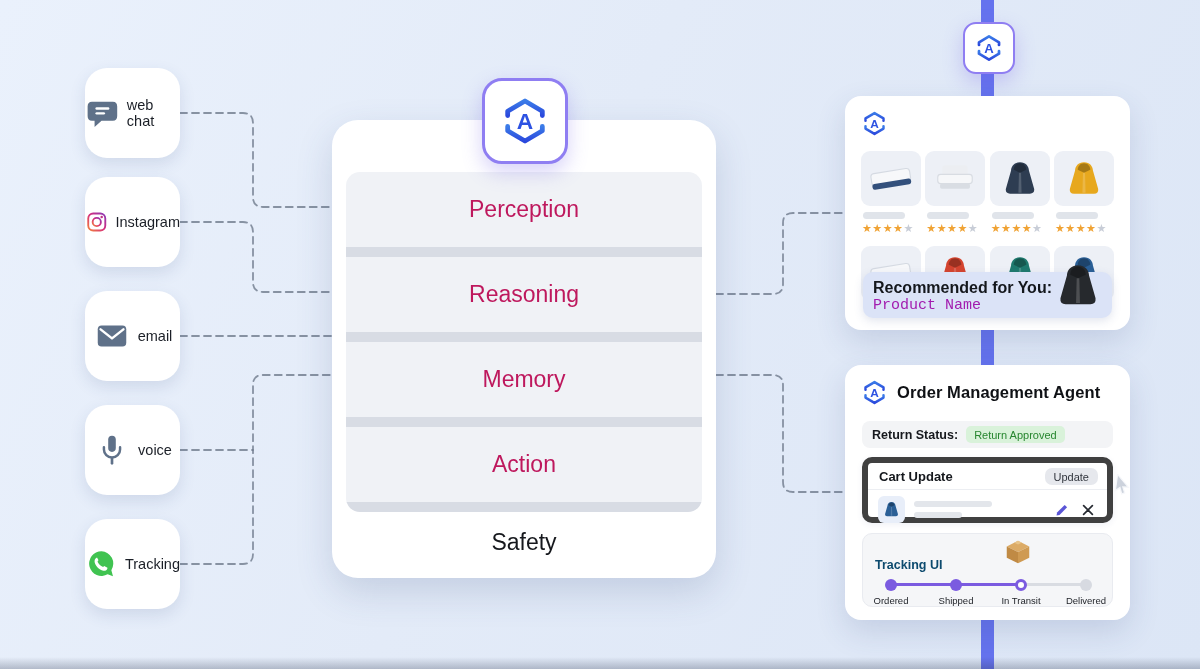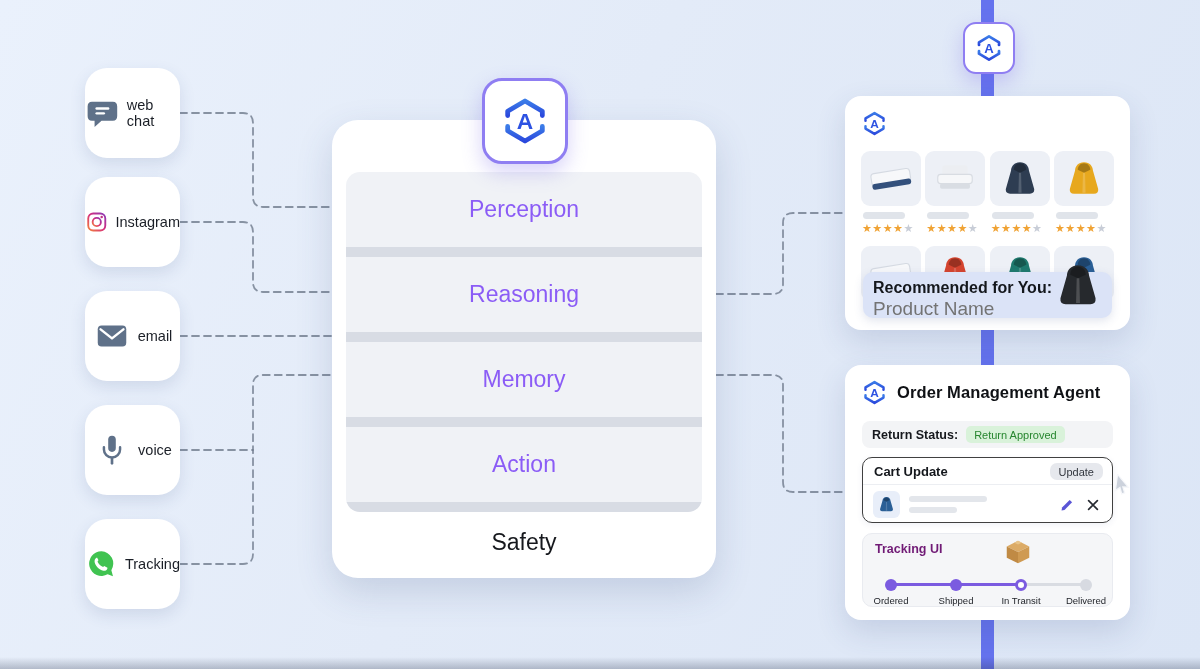--- a/index.html
+++ b/index.html
@@ -23,21 +23,21 @@
     box-shadow:0 6px 16px rgba(50,70,120,.13);
     display:flex;flex-direction:row;align-items:center;justify-content:center;gap:7px;}
   .chan .lbl{font-size:14.5px;color:#1b1f27;}
   .chan svg{display:block;}
   
   .core-card{left:332px;top:120px;width:384px;height:458px;background:#fff;border-radius:26px;
     box-shadow:0 14px 36px rgba(55,75,130,.18);}
   .core-rows{left:346px;top:172px;width:356px;border-radius:14px;overflow:hidden;
     display:flex;flex-direction:column;}
   .core-row{height:75px;background:#f0f2f6;display:flex;align-items:center;justify-content:center;
-    font-size:23px;color:#8b5cf6;}
+    font-size:23px;color:#be185d;}
   .core-div{height:10px;background:#d8dce4;}
   .safety-row{left:346px;top:512px;width:356px;height:60px;display:flex;align-items:center;justify-content:center;
     font-size:23px;color:#16181d;}
   
   .agent-card{background:#fff;border-radius:16px;box-shadow:0 12px 30px rgba(55,75,130,.16);}
   .pe-card{left:845px;top:96px;width:285px;height:234px;}
   .om-card{left:845px;top:365px;width:285px;height:255px;}
   .agent-head{position:absolute;left:16px;top:14px;display:flex;align-items:center;gap:9px;}
   .agent-title{font-size:16.5px;font-weight:600;color:#0f1115;letter-spacing:.1px;}
   
@@ -46,44 +46,44 @@
   .pcell{width:60px;}
   .ptile{width:60px;height:55px;border-radius:9px;background:#edf0f6;display:flex;align-items:center;justify-content:center;}
   .pbar{width:42px;height:7px;border-radius:4px;background:#e0e4ea;margin:6px 0 0 2px;}
   .stars{display:block;margin:4px 0 0 1px;font-size:11px;letter-spacing:.5px;line-height:1;}
   .sf{color:var(--star_gold,#f0a335);}
   .se{color:var(--star_gray,#c8cdd7);}
   
   .rec{position:absolute;left:18px;top:176px;width:249px;height:46px;border-radius:10px;
     background:#dbe3f7;box-shadow:0 3px 10px rgba(60,80,140,.15);padding:6px 10px;box-sizing:border-box;}
   .rec .h{font-size:16px;font-weight:700;color:#14171c;line-height:1.2;}
-  .rec .p{font-size:19px;color:#737373;line-height:1.25;}
+  .rec .p{font-size:15px;color:#a21caf;line-height:1.25;font-family:Liberation Mono, monospace;}
   .rec-jacket{position:absolute;right:8px;top:-12px;}
   
   .ret-bar{position:absolute;left:17px;top:56px;width:251px;height:27px;border-radius:8px;background:#f3f4f6;
     display:flex;align-items:center;box-sizing:border-box;padding:0 10px;gap:8px;}
   .ret-lbl{font-size:12.5px;font-weight:700;color:#16181d;}
   .pill-green{font-size:11px;color:var(--green_text,#27862f);background:var(--green_bg,#d9f2da);
     border-radius:5px;padding:2.5px 8px;}
   .cart{position:absolute;left:17px;top:92px;width:251px;height:66px;border-radius:10px;background:#fff;
-    border:1px solid #404040;box-shadow:0 2px 6px rgba(60,80,140,.08);box-sizing:border-box;}
+    border:6px solid #404040;box-shadow:0 2px 6px rgba(60,80,140,.08);box-sizing:border-box;}
   .cart-head{display:flex;align-items:center;justify-content:space-between;padding:5px 9px 4px 11px;
     border-bottom:1px solid #eceef2;}
   .cart-title{font-size:13px;font-weight:700;color:#14171c;}
   .pill-btn{font-size:11px;color:#32363e;background:#e6e8ed;border-radius:7px;padding:2.5px 9px;cursor:pointer;}
   .cart-row{display:flex;align-items:center;padding:6px 10px;gap:9px;}
   .thumb{width:27px;height:27px;border-radius:6px;background:#e8eef9;display:flex;align-items:center;justify-content:center;}
   .ph-bars{display:flex;flex-direction:column;gap:5px;flex:1;}
   .ph{height:6px;border-radius:3px;background:#e3e6eb;}
   .ph1{width:78px;} .ph2{width:48px;}
   .cart-icons{display:flex;align-items:center;gap:11px;margin-right:2px;}
   
   .track{position:absolute;left:17px;top:168px;width:251px;height:74px;border-radius:10px;background:#f5f6f8;
     border:1px solid #e9ebf0;box-sizing:border-box;}
-  .track-title{position:absolute;left:12px;top:8px;font-size:12.5px;font-weight:700;color:#701a75;}
+  .track-title{position:absolute;left:12px;top:24px;font-size:12.5px;font-weight:700;color:#0c4a6e;}
   .pkg{position:absolute;left:140px;top:3px;}
   .tline{position:absolute;top:49px;height:3px;border-radius:2px;}
   .tline.done{left:26px;width:132px;background:var(--purple,#7b5be0);}
   .tline.todo{left:158px;width:64px;background:#d9dce2;}
   .tdot{position:absolute;top:44.5px;width:12px;height:12px;border-radius:50%;box-sizing:border-box;}
   .tdot.done{background:var(--purple,#7b5be0);}
   .tdot.current{background:#fff;border:3px solid var(--purple,#7b5be0);}
   .tdot.todo{background:#d7dae1;}
   .tlbl{position:absolute;top:61px;font-size:9.5px;font-weight:500;color:#1d2026;width:60px;text-align:center;}
   

